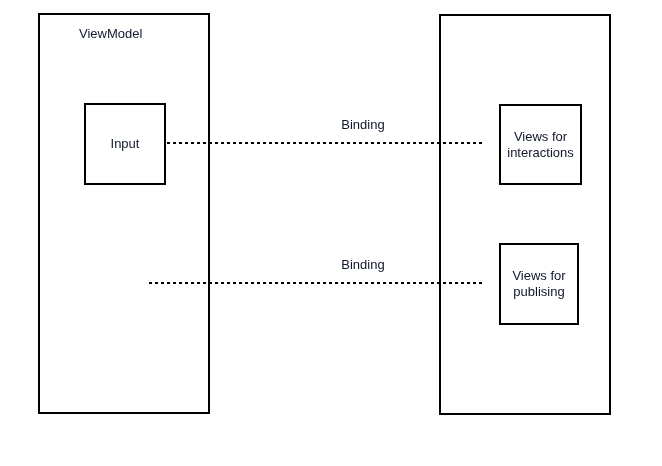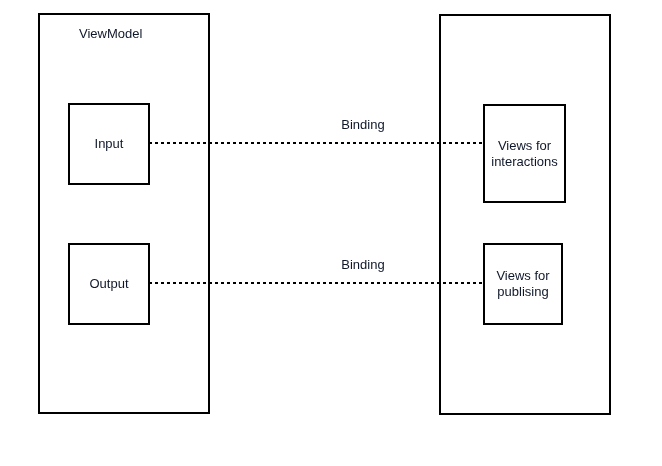--- a/index.html
+++ b/index.html
@@ -37,24 +37,25 @@
     box-sizing: border-box;
     border: 2px solid #000000;
     background: #ffffff;
     display: flex;
     align-items: center;
     justify-content: center;
     text-align: center;
     font-size: 13px;
     line-height: 16px;
     padding: 2px;
+    margin-left: 16px;
   }
   .input-box  { left: 68px;  top: 103px; width: 82px; height: 82px; }
   .output-box { left: 68px;  top: 243px; width: 82px; height: 82px; }
-  .views-interactions-box { left: 483px; top: 104px; width: 83px; height: 99px; }
+  .views-interactions-box { left: 483px; top: 104px; width: 83px; height: 81px; }
   .views-publising-box    { left: 483px; top: 243px; width: 80px; height: 82px; align-items: center; }
   .dotted-line {
     position: absolute;
     left: 149px;
     width: 335px;
     height: 2px;
     background: repeating-linear-gradient(90deg, #000000 0px, #000000 3px, transparent 3px, transparent 6px);
   }
   .dotted-line-1 { top: 142px; }
   .dotted-line-2 { top: 282px; }
@@ -83,23 +84,20 @@
   <div class="dotted-line dotted-line-1"></div>
   <div class="binding-label binding-label-1">Binding</div>
 
   <div class="dotted-line dotted-line-2"></div>
   <div class="binding-label binding-label-2">Binding</div>
 
   <div class="box input-box">
     <span>Input</span>
   </div>
 
-  <div class="box output-box">
-    <span>Output</span>
-  </div>
 
   <div class="box views-interactions-box">
     <span>Views for interactions</span>
   </div>
 
   <div class="box views-publising-box">
     <span>Views for publising</span>
   </div>
 
 </div>

